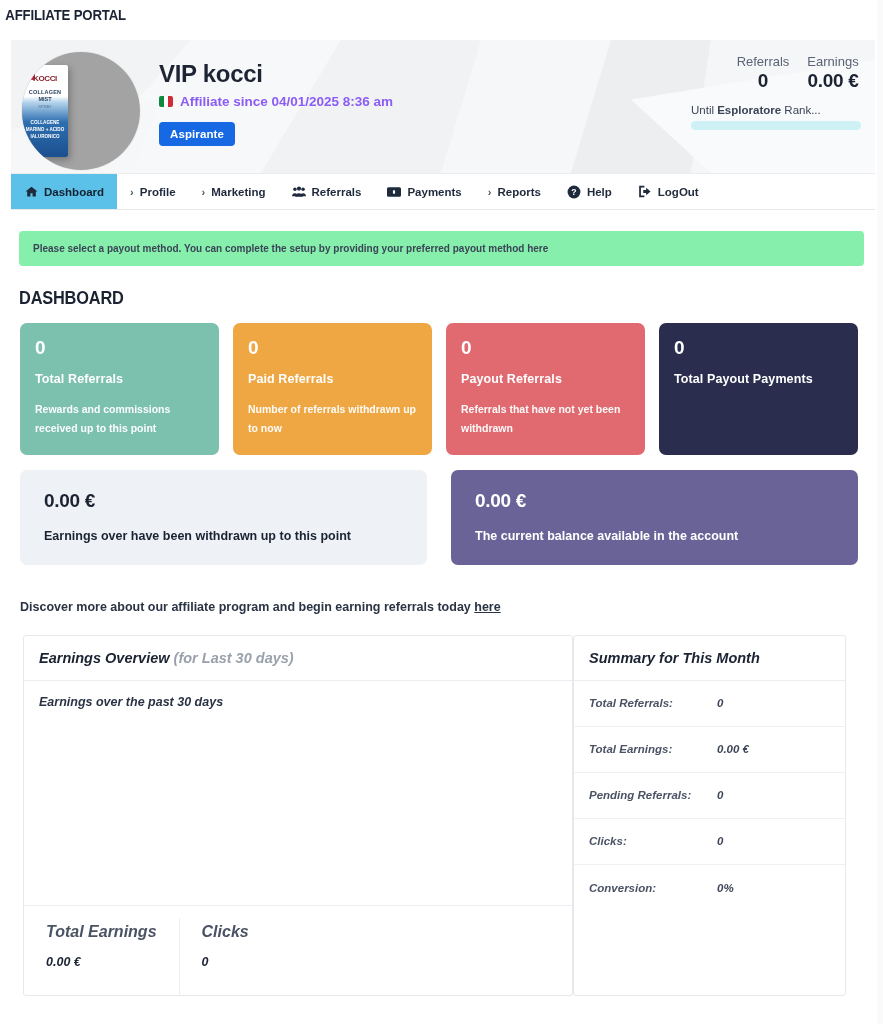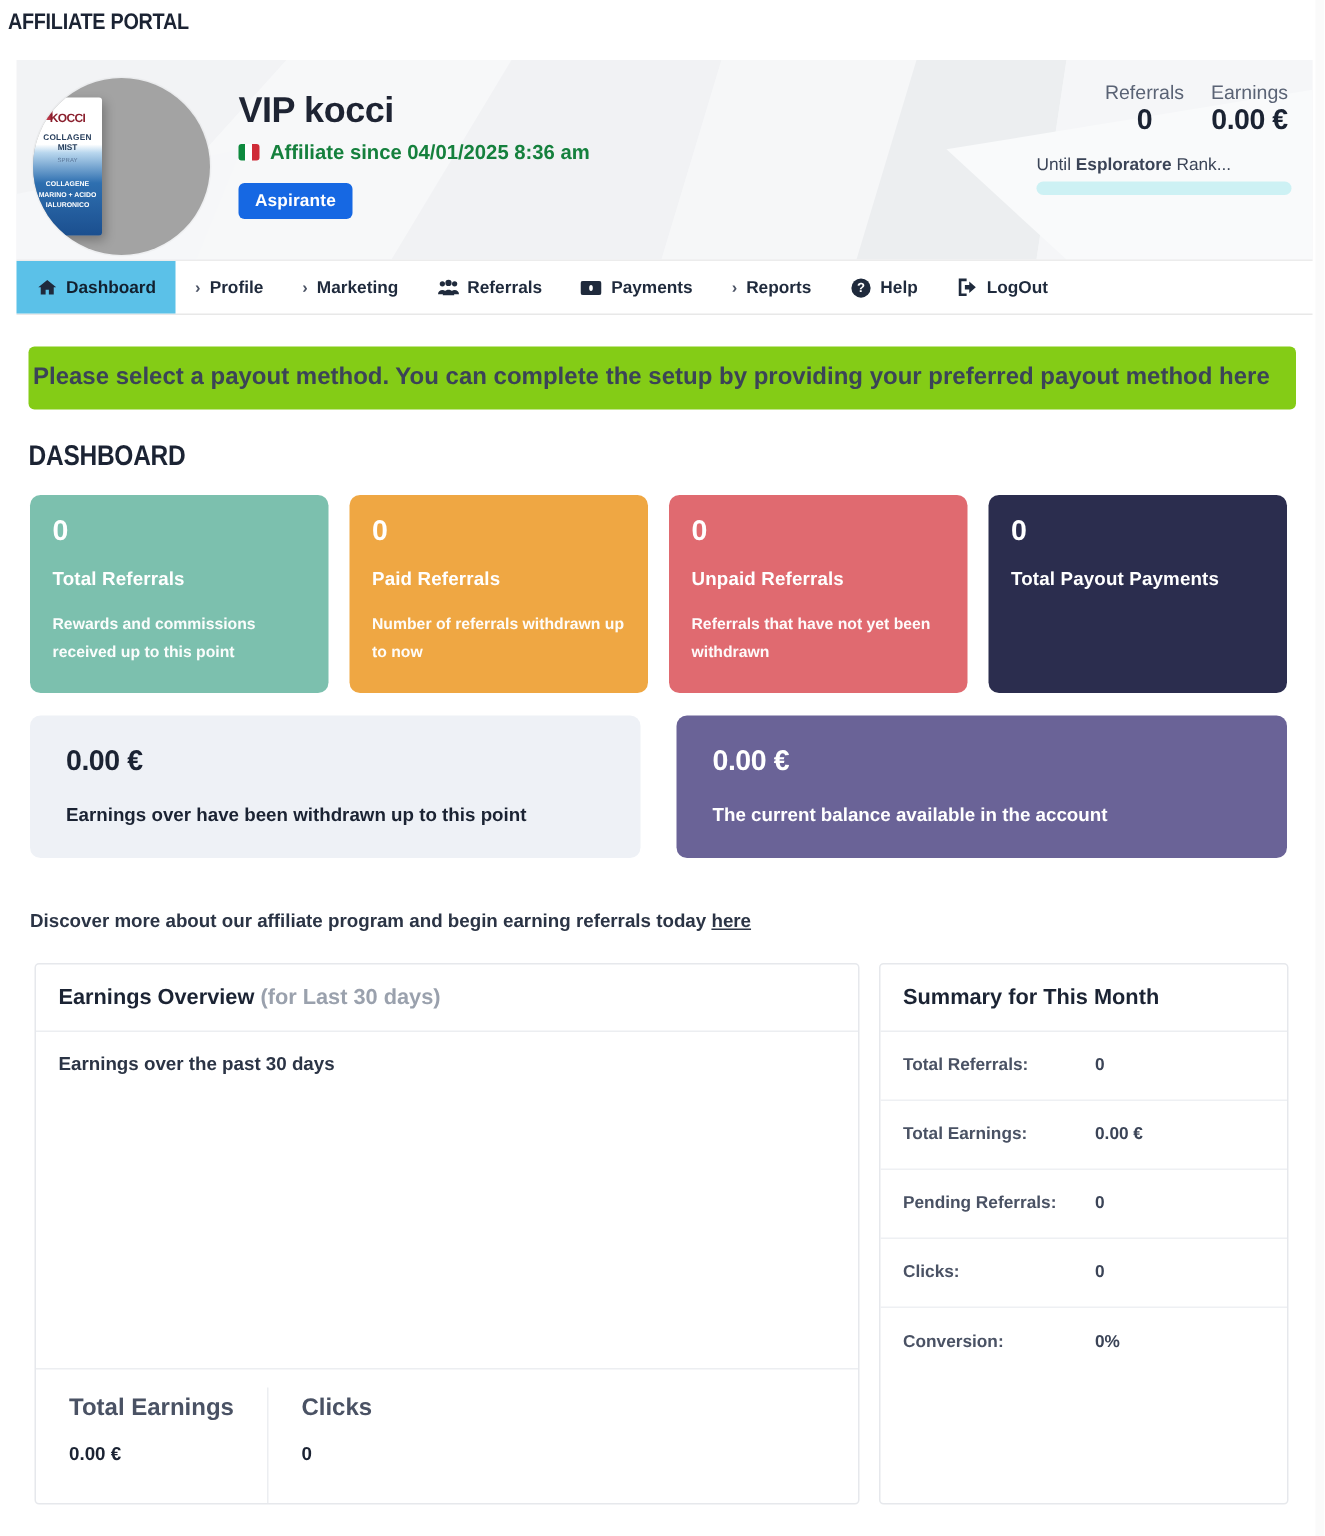--- a/index.html
+++ b/index.html
@@ -61,21 +61,21 @@
             font-size:4px; color:#5b7698; }
   .bottle .l4 { position:absolute; top:55px; left:0; right:0; text-align:center;
             font-size:4.6px; font-weight:700; color:#ffffff; line-height:1.5; }
 
   .profile-name {
     position:absolute; left: 148px; top: 20px;
     font-size: 24px; font-weight: 700; color:#1e2433; letter-spacing:-0.3px;
   }
   .profile-since {
     position:absolute; left: 148px; top: 54px;
-    font-size: 13.5px; font-weight: 700; color:#15803d;
+    font-size: 13.5px; font-weight: 700; color:#8b5cf6;
     display:flex; align-items:center; gap:7px;
   }
   .flag-it { width:14px; height:11px; border-radius:2px; display:inline-block;
       background: linear-gradient(90deg,#0e8a3e 0 33.3%, #ffffff 33.3% 66.6%, #cf2b37 66.6% 100%); }
   .rank-badge {
     position:absolute; left:148px; top: 82px;
     background:#1668e3; color:#fff; font-size:11.5px; font-weight:700;
     padding:6px 11px; border-radius:4px; letter-spacing:.1px;
   }
 
@@ -103,24 +103,24 @@
     white-space:nowrap;
     cursor:pointer;
   }
   .nav-item.active { background:#5bc1e8; color:#12202f; }
   .nav-ico { display:inline-flex; align-items:center; justify-content:center; width:14px; height:14px; color:#1f2a3c; }
   .chev { font-size:11px; font-weight:700; color:#4a5264; }
 
   
   .alert {
     margin: 21px 19px 0 19px;
-    background:#84cc16;
+    background:#86efac;
     border-radius:4px;
-    padding: 12px 3px;
-    font-size:16px; font-weight:700; color:#3b4457;
+    padding: 12px 14px;
+    font-size:10px; font-weight:700; color:#3b4457;
   }
   .alert a { color:#3b4457; text-decoration:none; font-weight:800; }
 
   
   .dash-head {
     margin: 21px 0 0 19px;
     font-size: 19px; font-weight: 800; color:#1b2333;
     letter-spacing:-0.2px;
     transform: scaleX(0.86); transform-origin:left center;
   }
@@ -145,21 +145,21 @@
   .earn .big { font-size: 19px; font-weight: 800; letter-spacing:-0.3px; }
   .earn .desc { font-size: 12.5px; font-weight: 700; margin-top: 17px; }
   .earn.light { background:#eef1f6; color:#1b2333; }
   .earn.purple { background:#6a6397; color:#ffffff; }
 
   
   .discover { margin: 35px 0 0 20px; font-size: 12.5px; font-weight:700; color:#2b3445; }
   .discover a { color:#2b3445; text-decoration:underline; }
 
   
-  .panels { display:grid; grid-template-columns: 550px 273px; gap: 13px; margin: 21px 25px 0 23px; }
+  .panels { display:grid; grid-template-columns: 550px 273px; margin: 21px 25px 0 23px; font-style: italic; }
   .panel { border:1px solid #e6e8ec; border-radius:3px; background:#fff; }
   .panel-head { padding: 14px 15px; border-bottom:1px solid #eceef1; }
   .panel-head .t { font-size: 14.5px; font-weight: 700; color:#1b2333; }
   .panel-head .t .muted { color:#9aa1ad; font-weight:700; }
   .chart-note { padding: 14px 15px 0 15px; font-size: 12.5px; font-weight:700; color:#2b3445; }
   .chart-canvas { height: 196px; }
   .chart-footer { border-top:1px solid #eceef1; display:flex; padding: 12px 0 0 0; height: 90px; }
   .cf-cell { padding: 5px 22px 0 22px; }
   .cf-cell + .cf-cell { border-left:1px solid #eceef1; }
   .cf-label { font-size: 16px; color:#4a5264; font-weight:700; }
@@ -311,21 +311,21 @@
       <div class="ttl">Total Referrals</div>
       <div class="sub">Rewards and commissions received up to this point</div>
     </div>
     <div class="kpi" style="background:#efa743">
       <div class="num">0</div>
       <div class="ttl">Paid Referrals</div>
       <div class="sub">Number of referrals withdrawn up to now</div>
     </div>
     <div class="kpi" style="background:#e06a70">
       <div class="num">0</div>
-      <div class="ttl">Unpaid Referrals</div>
+      <div class="ttl">Payout Referrals</div>
       <div class="sub">Referrals that have not yet been withdrawn</div>
     </div>
     <div class="kpi" style="background:#2b2d4e">
       <div class="num">0</div>
       <div class="ttl">Total Payout Payments</div>
       <div class="sub"></div>
     </div>
   </div>
 
   <div class="earn-grid">

